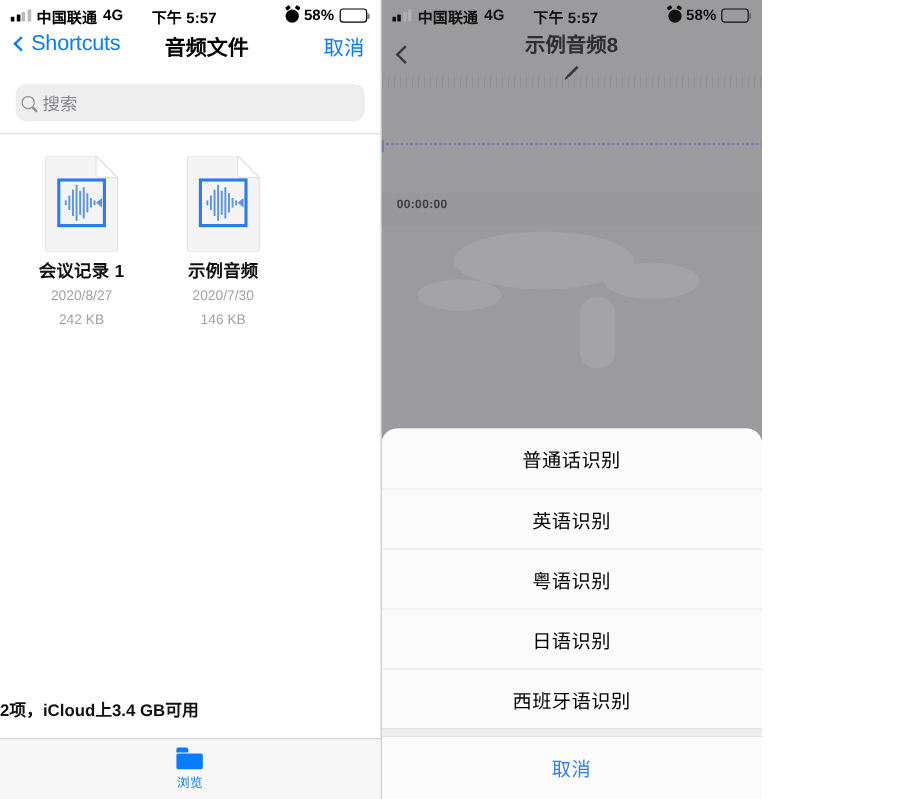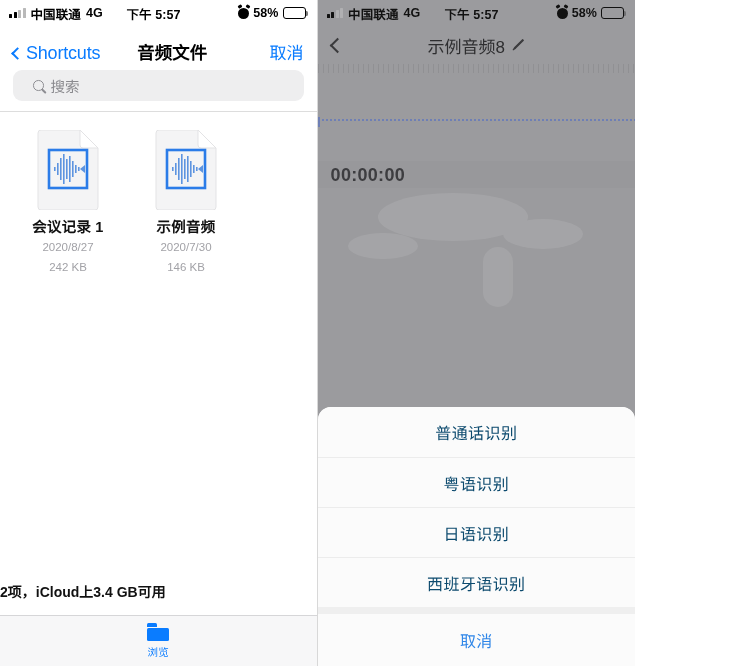--- a/index.html
+++ b/index.html
@@ -64,21 +64,21 @@
   .panel-left {
     width: 375px; height: 666px;
     background: #fff;
     display: flex; flex-direction: column;
     position: relative;
     border-right: 1px solid #d8d8d8;
   }
 
   .navbar {
     height: 38px;
-    display: flex; align-items: flex-end;
+    display: flex; align-items: flex-start;
     padding: 0 13px;
     flex: none;
   }
   .nav-back {
     display:flex; align-items:center; gap:3px;
     color: #0a7cff; font-size: 18px; letter-spacing: -0.2px;
   }
   .chev {
     width: 9px; height: 9px;
     border-left: 2.6px solid #0a7cff;
@@ -92,21 +92,21 @@
     pointer-events:none;
     padding-left:28px;
   }
   .nav-right {
     margin-left:auto; color:#0a7cff; font-size:17px;
   }
 
   .searchwrap { padding: 6px 13px 10px; flex:none; }
   .searchbar {
     height: 31px; background:#eeeeef; border-radius: 9px;
-    display:flex; align-items:center; gap:7px; padding: 0 20px;
+    display:flex; align-items:center; gap:7px; padding: 0 5px;
   }
   .mag {
     width: 10.5px; height: 10.5px; border: 1.7px solid #8e8e93;
     border-radius: 50%; position: relative; flex:none;
   }
   .mag::after {
     content:""; position:absolute; right:-4.2px; bottom:-1.5px;
     width: 5.5px; height: 1.7px; background:#8e8e93;
     transform: rotate(45deg); border-radius: 1px;
   }
@@ -199,22 +199,23 @@
   }
   .r-chev {
     width: 11px; height: 11px;
     border-left: 2.2px solid #3a3a3c;
     border-bottom: 2.2px solid #3a3a3c;
     transform: rotate(45deg);
   }
   .r-title {
     position:absolute; left:0; right:0;
     display:flex; align-items:center; justify-content:center; gap:6px;
-    font-size:17px; font-weight:normal; color:#2e2e30;
+    font-size:17px; font-weight:bold; color:#2e2e30;
     pointer-events:none;
+    flex-direction:column;
   }
   .pencil { width:14px; height:14px; }
 
   .ruler {
     height: 9px; flex:none;
     background:
       repeating-linear-gradient(90deg,
         #8e8e91 0px, #8e8e91 1px, transparent 1px, transparent 5px);
     opacity: 0.85;
   }
@@ -224,21 +225,21 @@
     position:absolute; left:0; right:0; top:46px; height:2px;
     background: repeating-linear-gradient(90deg,
       #6e7fb5 0px, #6e7fb5 2px, transparent 2px, transparent 4px);
   }
   .wave-band {
     position:absolute; left:0; right:0; top:88px; bottom:0;
     background:#98989b;
   }
   .timecode {
     position:absolute; left:13px; top:92px;
-    font-size:18px; font-weight:bold; color:#3d3d40;
+    font-size:10px; font-weight:bold; color:#3d3d40;
     letter-spacing:0.3px;
   }
   .playhead {
     position:absolute; left:0; top:44px; width:2px; height:10px;
     background:#6e7fb5;
   }
 
   .ghost {
     position:absolute; left:0; right:0; top:175px; height:130px;
     opacity:0.09;
@@ -257,21 +258,21 @@
     display:flex; flex-direction:column;
     font-size:0;
   }
   .sheet-group {
     background:#fbfbfb;
     border-radius: 13px 13px 0 0;
     overflow:hidden;
   }
   .sheet-item {
     height: 50px; display:flex; align-items:center; justify-content:center;
-    font-size:16px; color:#0c4a6e; letter-spacing:0.4px;
+    font-size:16px; color:#000000; letter-spacing:0.4px;
     background:#fbfbfb;
   }
   .sheet-item + .sheet-item { border-top:1px solid #ececec; }
   .sheet-gap { height:7px; background:#efefef; }
   .sheet-cancel {
     height: 52px; display:flex; align-items:center; justify-content:center;
     font-size:16px; color:#2f86e8; background:#fbfbfb; letter-spacing:0.4px;
   }
 </style>
 </head>
@@ -428,20 +429,21 @@
     <div class="ghost">
       <span class="blob b1"></span>
       <span class="blob b2"></span>
       <span class="blob b3"></span>
       <span class="blob b4"></span>
     </div>
 
     <div class="sheet">
       <div class="sheet-group">
         <div class="sheet-item">普通话识别</div>
+        <div class="sheet-item">英语识别</div>
         <div class="sheet-item">粤语识别</div>
         <div class="sheet-item">日语识别</div>
         <div class="sheet-item">西班牙语识别</div>
       </div>
       <div class="sheet-gap"></div>
       <div class="sheet-cancel">取消</div>
     </div>
 
   </div>
 </div>

